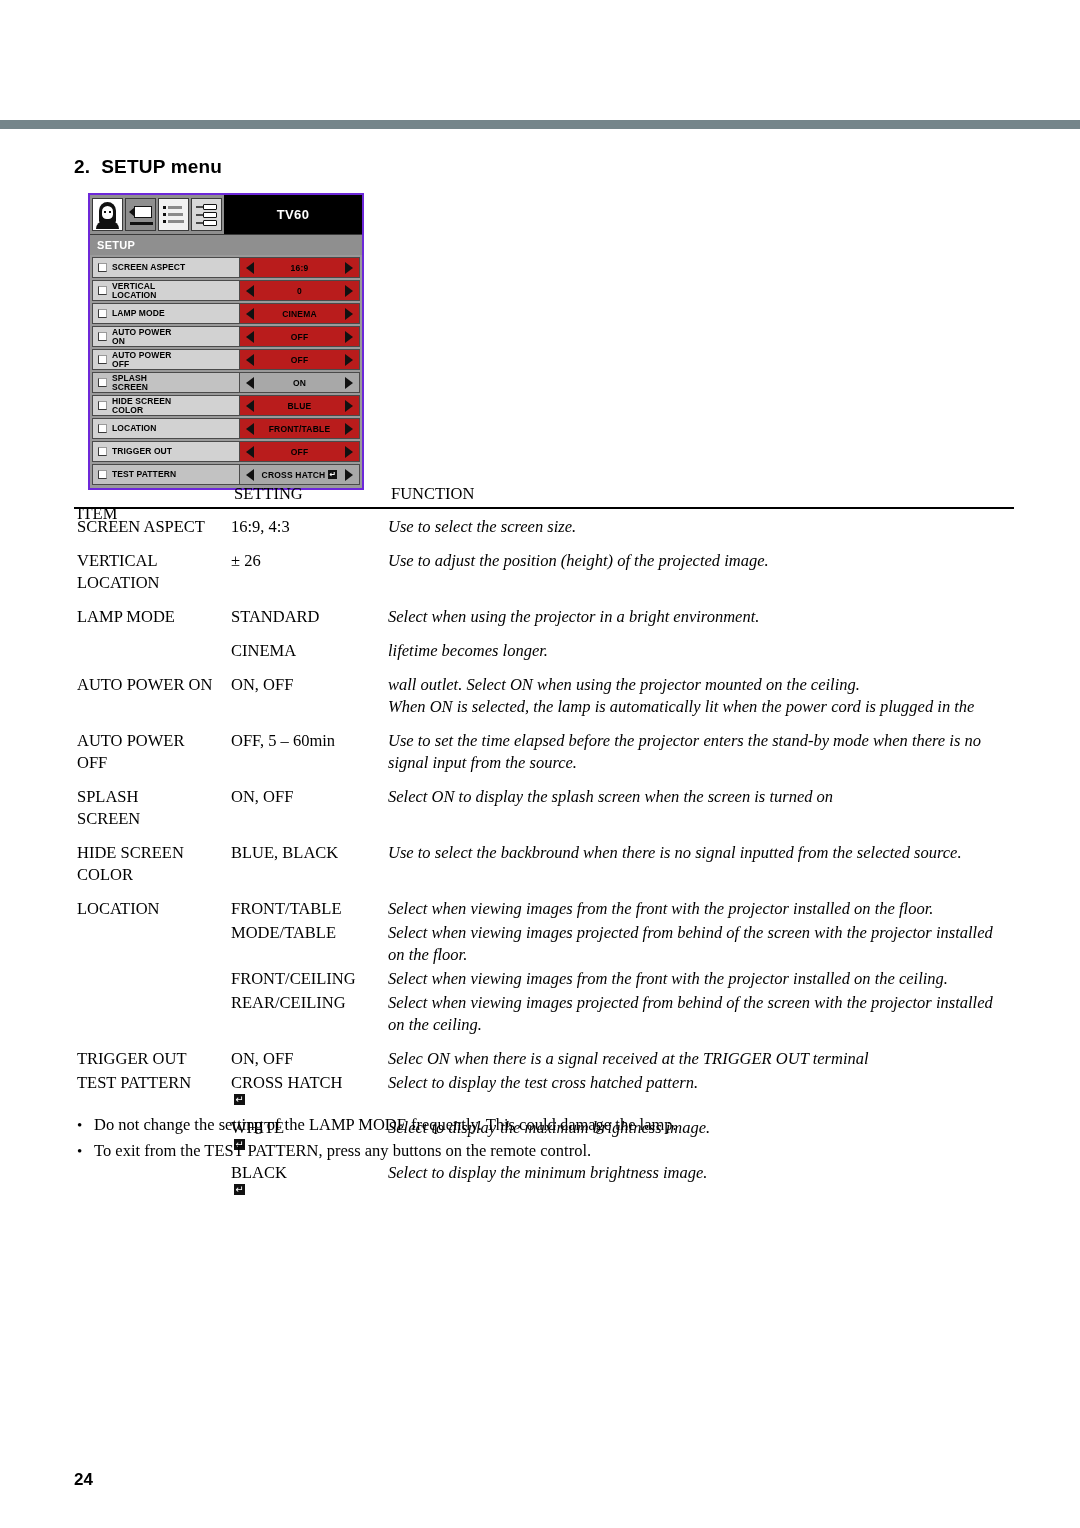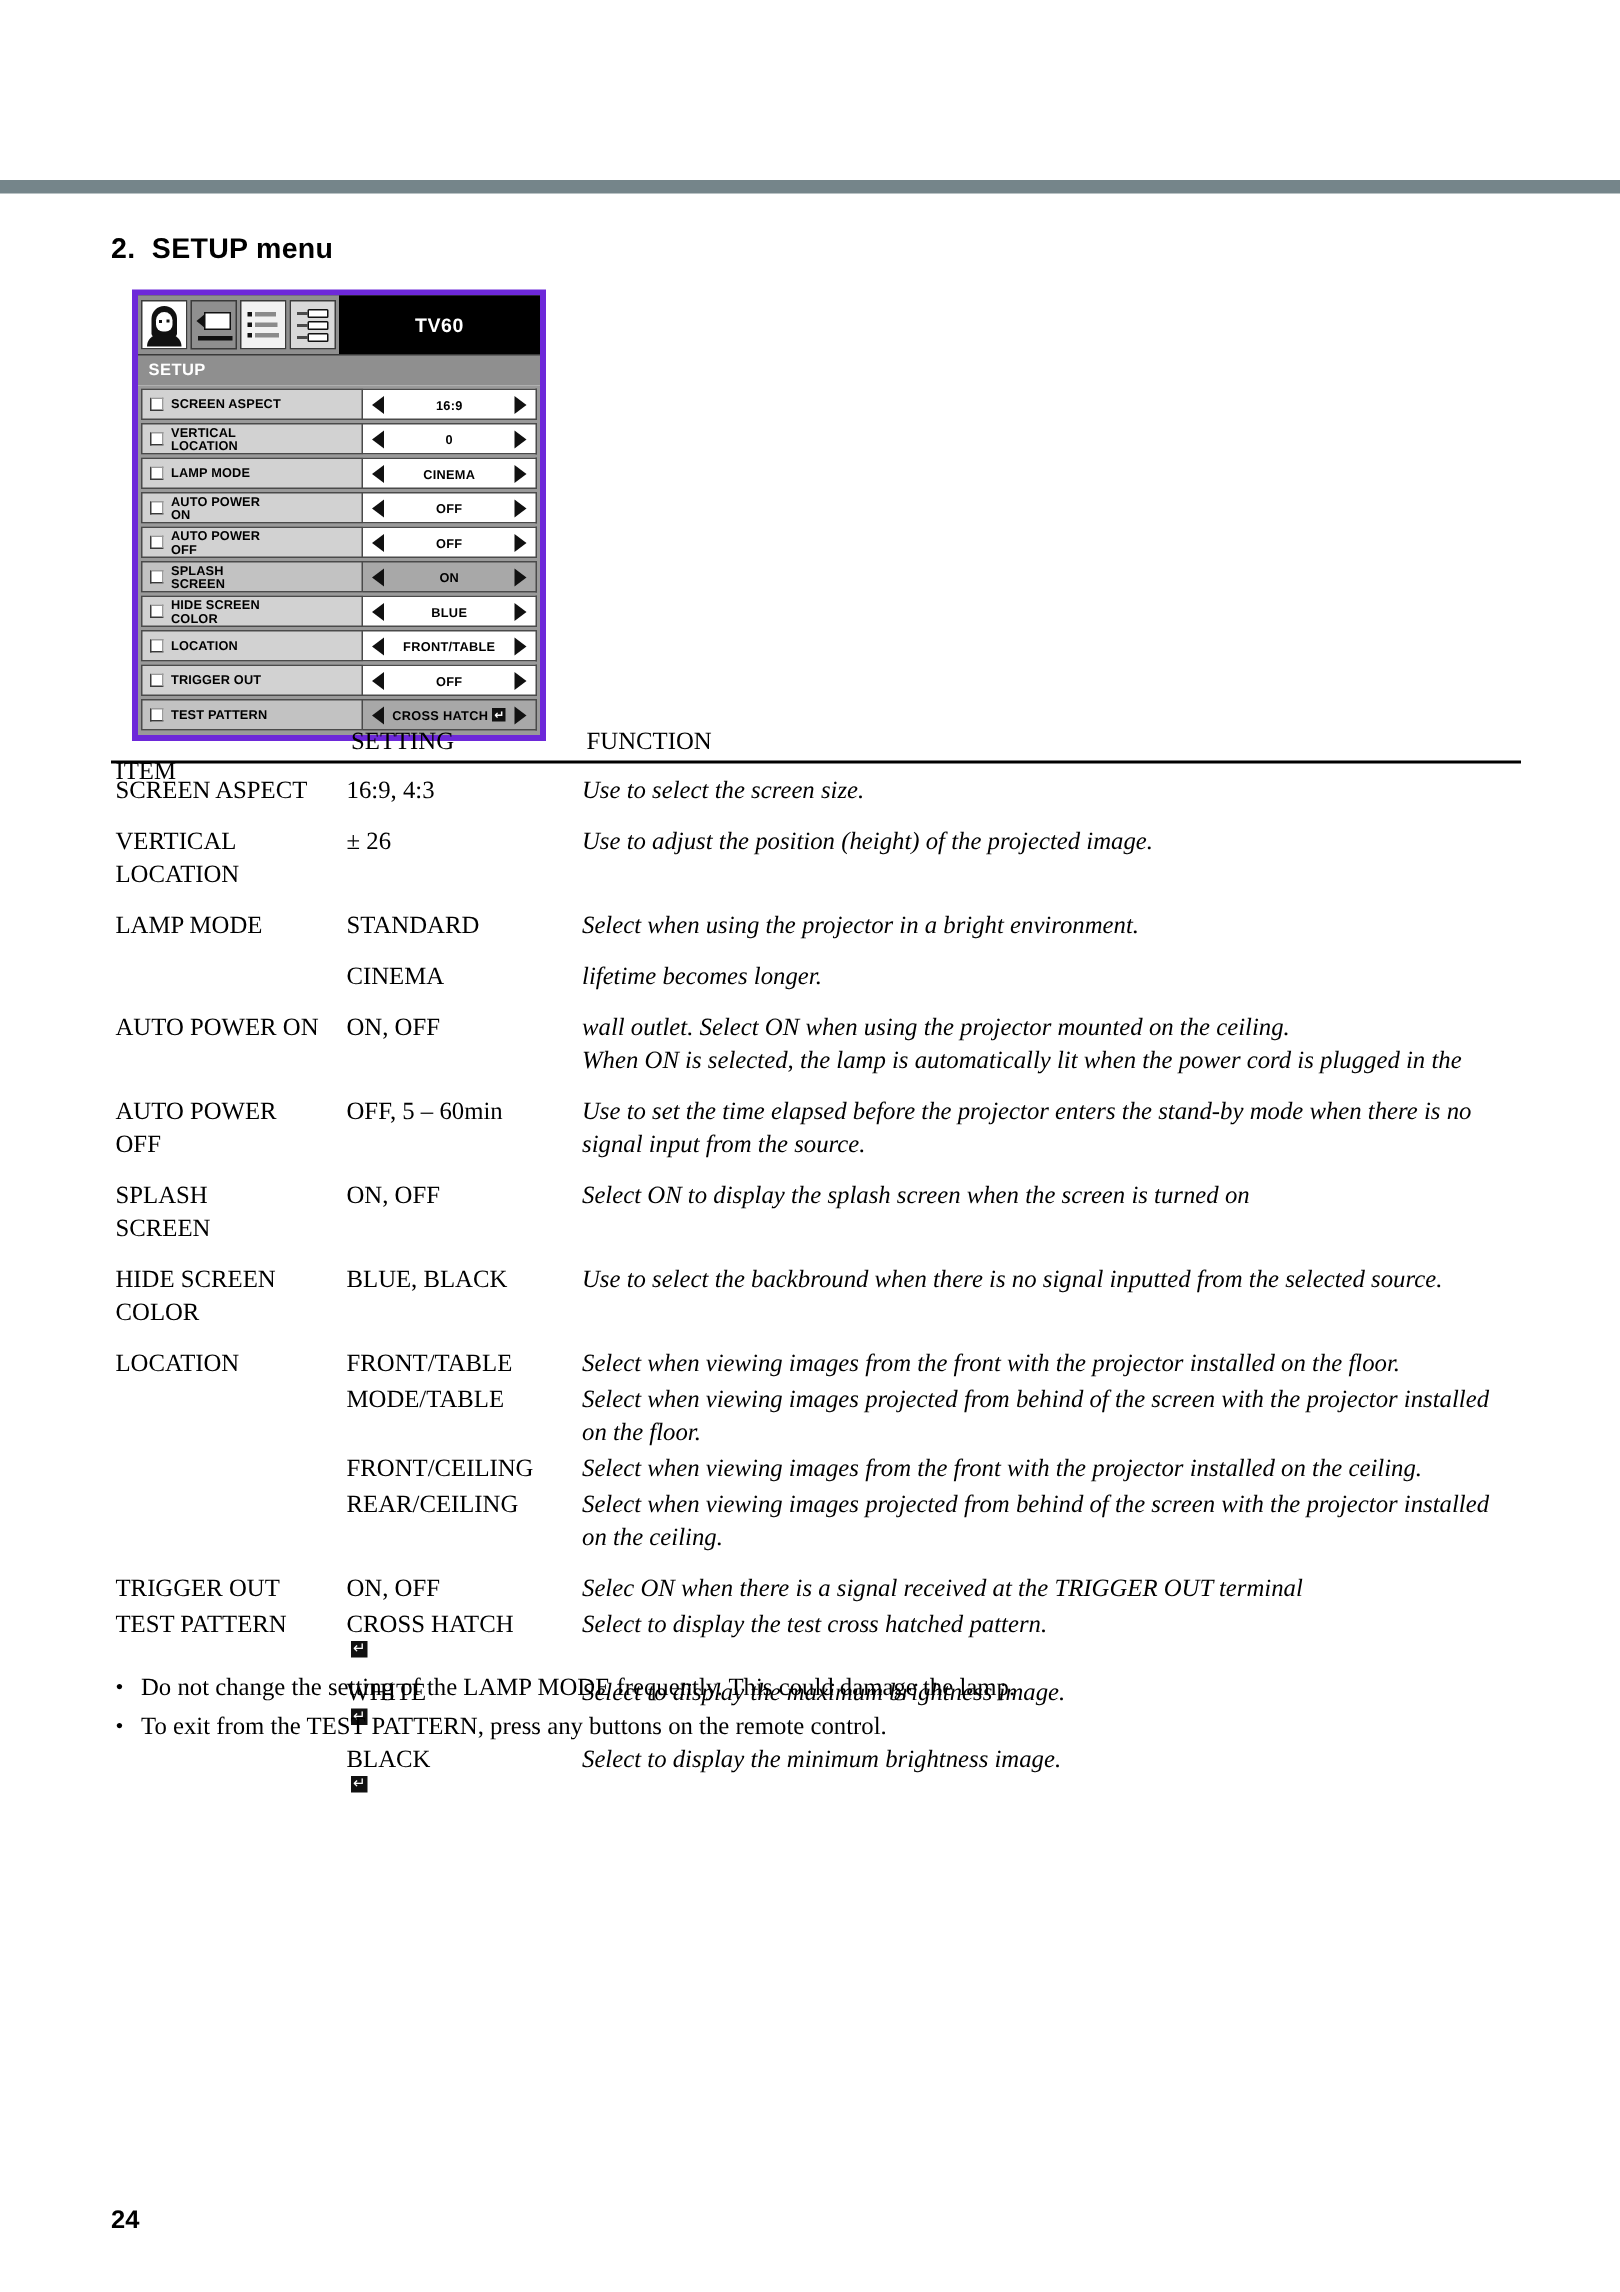--- a/index.html
+++ b/index.html
@@ -38,21 +38,21 @@
     white-space: pre;
   }
 
   
   .osd {
     position: absolute;
     left: 88px;
     top: 193px;
     width: 276px;
     background: #ffffff;
-    border: 4px solid #6d28d9;
+    border: 2px solid #6d28d9;
     box-sizing: border-box;
     font-family: "Liberation Sans", "DejaVu Sans", sans-serif;
   }
   .osd-topbar {
     display: flex;
     align-items: stretch;
     height: 39px;
     background: #000000;
   }
   .osd-icons {
@@ -198,21 +198,21 @@
     border-top-color: #9a9a9a;
     border-right-color: #9a9a9a;
     box-sizing: border-box;
     margin-right: 5px;
   }
   .lbl-lines { line-height: 8.5px; }
   .lbl-lines span { display: block; }
 
   .osd-row-value {
     flex: 1;
-    background: #ffffff;
+    background: #b91c1c;
     border: 1px solid #4a4a4a;
     border-left: none;
     box-sizing: border-box;
     display: flex;
     align-items: center;
     justify-content: space-between;
     padding: 0 6px;
     font-size: 8.5px;
     font-weight: bold;
   }

